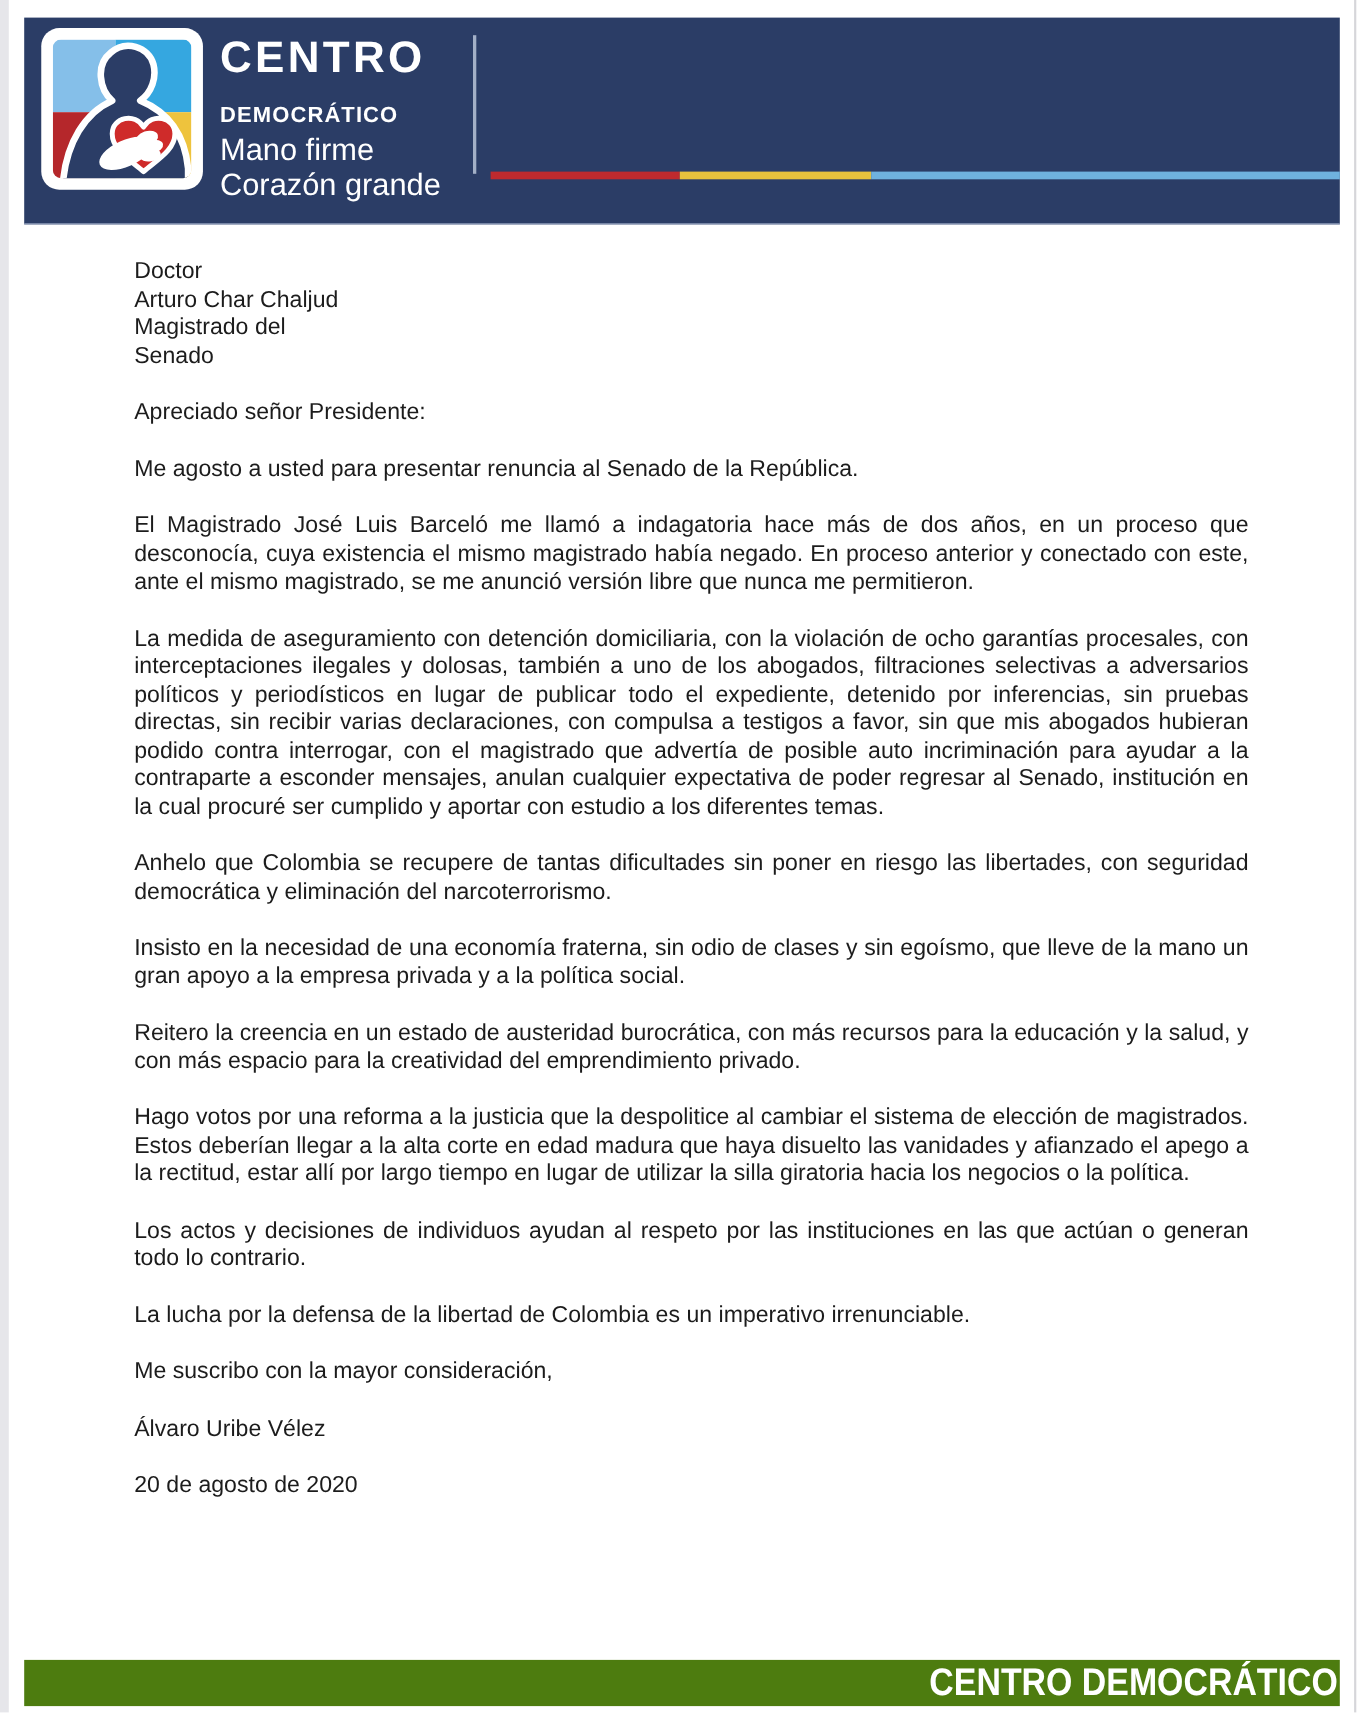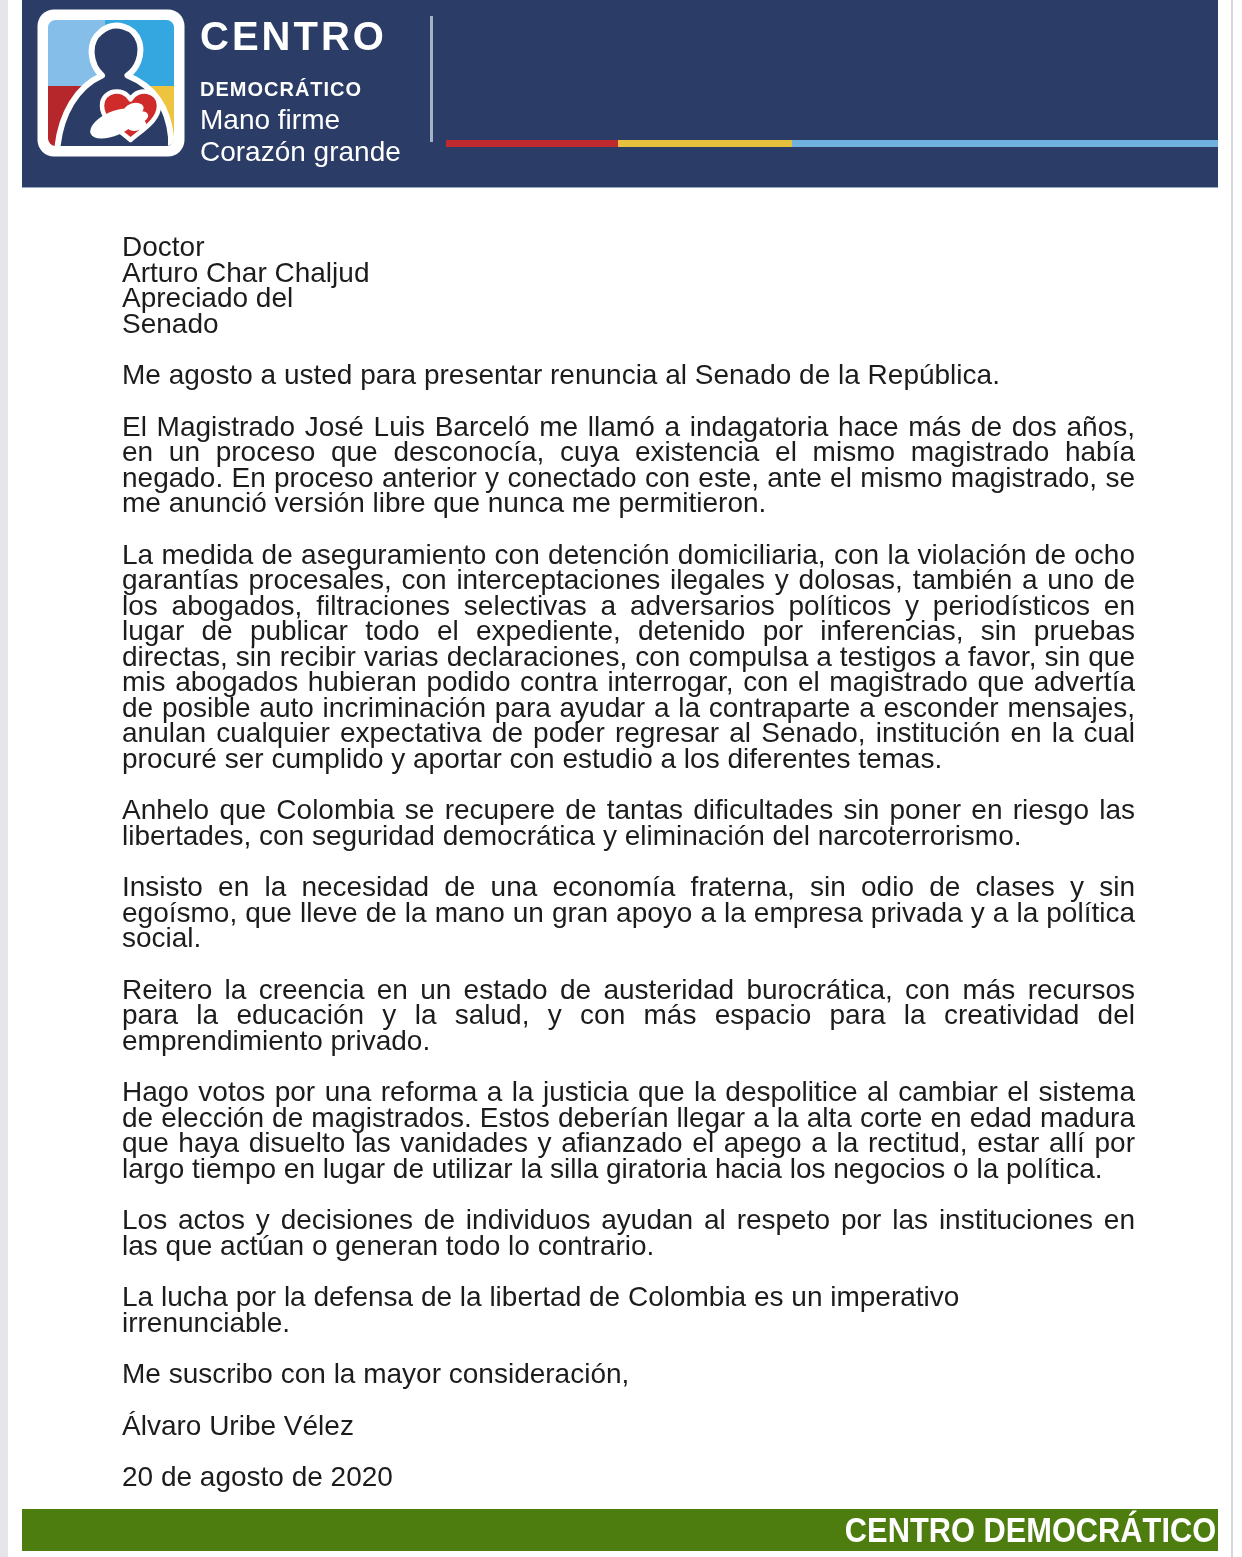--- a/index.html
+++ b/index.html
@@ -6,38 +6,38 @@
   .page{
     position:relative;width:1242px;height:1557px;background:#ffffff;overflow:hidden;
     font-family:"Liberation Sans", sans-serif;color:#1c1c1c;
   }
   
   .edge-left{position:absolute;left:0;top:0;width:8px;height:1557px;background:#e6e6ea;}
   .edge-right{position:absolute;left:1231px;top:0;width:2px;height:1557px;background:#d6d6da;}
 
   
   .header-band{
-    position:absolute;left:22px;top:0;width:1196px;height:187px;
+    position:absolute;left:22px;top:16px;width:1196px;height:187px;
     background:#2b3d66;border-bottom:1px solid #9aa7c4;
   }
   .logo-box{position:absolute;left:14px;top:8px;width:150px;height:150px;}
   .logo-text{position:absolute;left:178px;top:14px;color:#ffffff;}
   .logo-title{font-size:40px;font-weight:bold;letter-spacing:3px;line-height:44px;}
   .logo-subtitle{font-size:20px;font-weight:bold;letter-spacing:1px;line-height:30px;margin-top:16px;}
   .logo-slogan{font-size:28px;font-weight:normal;line-height:32px;}
   .header-sep{position:absolute;left:408px;top:16px;width:3px;height:126px;background:#b8c4d8;opacity:.85;}
   .tricolor{position:absolute;left:424px;top:140px;height:7px;width:772px;display:flex;}
   .tri-red{width:172px;height:7px;background:#bf2a2e;}
   .tri-yellow{width:174px;height:7px;background:#e6c13d;}
   .tri-blue{flex:1;height:7px;background:#6fb2de;}
 
   
   .letter{
     position:absolute;left:122px;top:234px;width:1013px;
-    font-size:28px;line-height:25.5px;color:#1c1c1c;
+    font-size:21px;line-height:25.5px;color:#1c1c1c;
   }
   .recipient div{line-height:25.5px;}
   .salutation{margin:25px 0 0 0;}
   .letter p{margin:26px 0 0 0;text-align:justify;}
   .letter p.no-justify{text-align:left;}
   .closing{margin-top:26px;}
   .signature{margin-top:48px;}
   .date{margin-top:25px;}
 
   
@@ -100,24 +100,25 @@
       <div class="tri-yellow"></div>
       <div class="tri-blue"></div>
     </div>
   </div>
 
   <div class="letter">
 
     <div class="recipient">
       <div>Doctor</div>
       <div>Arturo Char Chaljud</div>
-      <div>Apreciado del</div>
+      <div>Magistrado del</div>
       <div>Senado</div>
     </div>
 
+    <p class="salutation no-justify">Apreciado señor Presidente:</p>
 
     <p class="no-justify">Me agosto a usted para presentar renuncia al Senado de la República.</p>
     <p>El Magistrado José Luis Barceló me llamó a indagatoria hace más de dos años, en un proceso que desconocía, cuya existencia el mismo magistrado había negado. En proceso anterior y conectado con este, ante el mismo magistrado, se me anunció versión libre que nunca me permitieron.</p>
     <p>La medida de aseguramiento con detención domiciliaria, con la violación de ocho garantías procesales, con interceptaciones ilegales y dolosas, también a uno de los abogados, filtraciones selectivas a adversarios políticos y periodísticos en lugar de publicar todo el expediente, detenido por inferencias, sin pruebas directas, sin recibir varias declaraciones, con compulsa a testigos a favor, sin que mis abogados hubieran podido contra interrogar, con el magistrado que advertía de posible auto incriminación para ayudar a la contraparte a esconder mensajes, anulan cualquier expectativa de poder regresar al Senado, institución en la cual procuré ser cumplido y aportar con estudio a los diferentes temas.</p>
     <p>Anhelo que Colombia se recupere de tantas dificultades sin poner en riesgo las libertades, con seguridad democrática y eliminación del narcoterrorismo.</p>
     <p>Insisto en la necesidad de una economía fraterna, sin odio de clases y sin egoísmo, que lleve de la mano un gran apoyo a la empresa privada y a la política social.</p>
     <p>Reitero la creencia en un estado de austeridad burocrática, con más recursos para la educación y la salud, y con más espacio para la creatividad del emprendimiento privado.</p>
     <p>Hago votos por una reforma a la justicia que la despolitice al cambiar el sistema de elección de magistrados. Estos deberían llegar a la alta corte en edad madura que haya disuelto las vanidades y afianzado el apego a la rectitud, estar allí por largo tiempo en lugar de utilizar la silla giratoria hacia los negocios o la política.</p>
     <p>Los actos y decisiones de individuos ayudan al respeto por las instituciones en las que actúan o generan todo lo contrario.</p>
     <p class="no-justify">La lucha por la defensa de la libertad de Colombia es un imperativo irrenunciable.</p>

